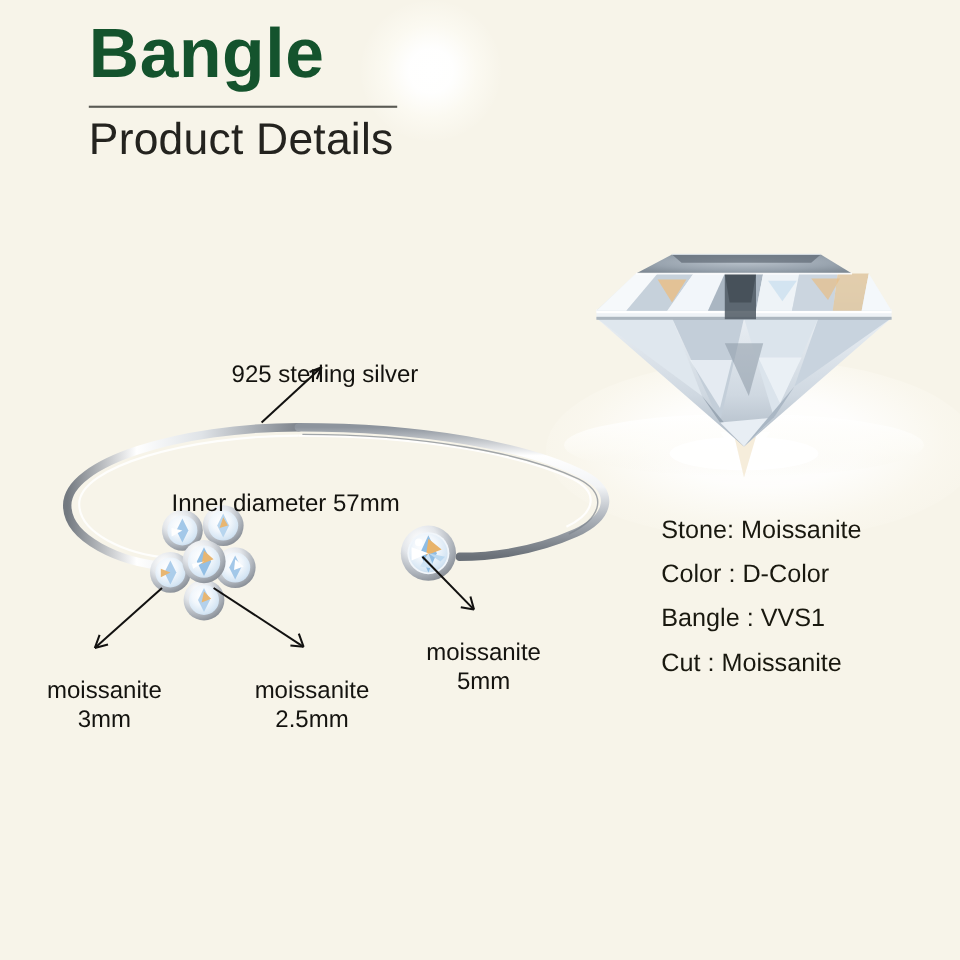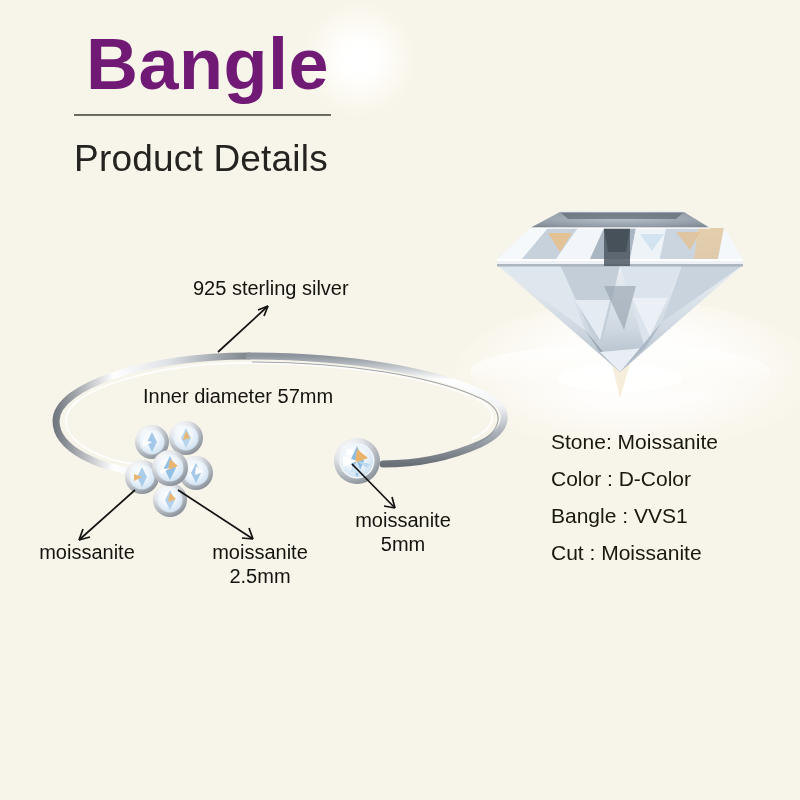--- a/index.html
+++ b/index.html
@@ -40,51 +40,52 @@
     background: radial-gradient(ellipse at 50% 45%,
       rgba(255,255,255,0.98) 0%,
       rgba(255,255,255,0.85) 32%,
       rgba(253,251,244,0.42) 60%,
       rgba(247,244,233,0) 82%);
   }
 
   
   #header { position: absolute; left: 74px; top: 16px; }
   #title-main {
-    font-size: 72px;
+    font-size: 58px;
     font-weight: 700;
     letter-spacing: 0.5px;
     line-height: 1;
-    color: #701a75;
-    margin: 12px;
+    color: #14532d;
+    margin: 0;
     white-space: nowrap;
   }
   #title-rule {
     width: 257px;
     height: 2px;
     margin-top: 14px;
     background: linear-gradient(to bottom, #7d7d76 0%, #4a4a44 55%, #9d9d95 100%);
   }
   #title-sub {
     font-size: 37px;
     font-weight: 400;
     letter-spacing: 0.2px;
     line-height: 1;
-    margin-top: 24px;
+    margin-top: 7px;
     color: #24231f;
     white-space: nowrap;
   }
 
   
   .annot {
     position: absolute;
     font-size: 20px;
     line-height: 1.18;
     color: #14130f;
     white-space: nowrap;
+    margin-top: 24px;
   }
   .annot.center { text-align: center; }
   #annot-silver   { left: 193px; top: 277px; }
   #annot-diameter { left: 143px; top: 385px; }
   #annot-m3       { left: 17px;  top: 541px; width: 140px; }
   #annot-m25      { left: 190px; top: 541px; width: 140px; }
   #annot-m5       { left: 337px; top: 509px; width: 132px; }
 
   
   #spec-list {
@@ -310,20 +311,21 @@
       <path d="M395 508 L384 506 M395 508 L392 497" stroke-width="1.7"></path>
     </g>
   </svg>
 
   <div class="annot" id="annot-silver">925 sterling silver</div>
 
   <div class="annot" id="annot-diameter">Inner diameter 57mm</div>
 
   <div class="annot center" id="annot-m3">
     <div>moissanite</div>
+    <div>3mm</div>
   </div>
 
   <div class="annot center" id="annot-m25">
     <div>moissanite</div>
     <div>2.5mm</div>
   </div>
 
   <div class="annot center" id="annot-m5">
     <div>moissanite</div>
     <div>5mm</div>

